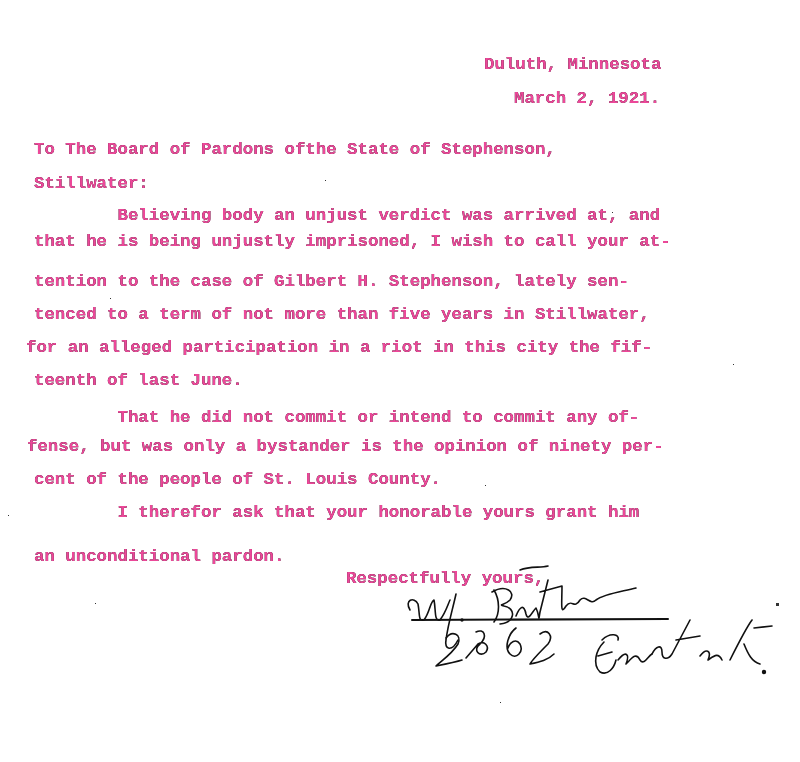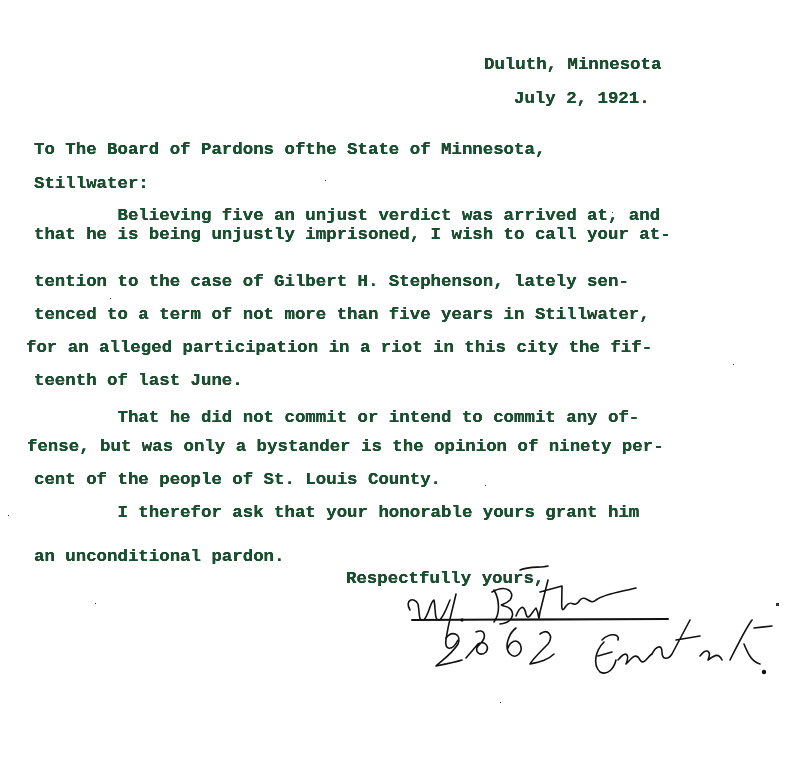--- a/index.html
+++ b/index.html
@@ -15,21 +15,21 @@
       font-family: "Liberation Mono", "DejaVu Sans Mono", monospace;
       color: #1a1a1a;
     }
     .line {
       position: absolute;
       white-space: pre;
       font-size: 17.4px;
       letter-spacing: 0px;
       line-height: 20px;
       font-weight: bold;
-      color: #14532d;
+      color: #ec4899;
       text-shadow: 0 0 0.4px #000;
     }
     .sig-svg {
       position: absolute;
       left: 0;
       top: 0;
       width: 800px;
       height: 762px;
       pointer-events: none;
     }
@@ -39,28 +39,28 @@
       height: 2px;
       background: #333;
     }
   </style>
 </head>
 <body>
 
 <div>
 
   <div class="line" style="left:484px; top:55px;">Duluth, Minnesota</div>
-  <div class="line" style="left:514px; top:89px;">July 2, 1921.</div>
+  <div class="line" style="left:514px; top:89px;">March 2, 1921.</div>
 
-  <div class="line" style="left:34px; top:140px;">To The Board of Pardons ofthe State of Minnesota,</div>
+  <div class="line" style="left:34px; top:140px;">To The Board of Pardons ofthe State of Stephenson,</div>
   <div class="line" style="left:34px; top:174px;">Stillwater:</div>
 
   <div>
-    <div class="line" style="left:34px; top:206px;">        Believing five an unjust verdict was arrived at, and</div>
-    <div class="line" style="left:34px; top:225px;">that he is being unjustly imprisoned, I wish to call your at-</div>
+    <div class="line" style="left:34px; top:206px;">        Believing body an unjust verdict was arrived at, and</div>
+    <div class="line" style="left:34px; top:232px;">that he is being unjustly imprisoned, I wish to call your at-</div>
     <div class="line" style="left:34px; top:272px;">tention to the case of Gilbert H. Stephenson, lately sen-</div>
     <div class="line" style="left:34px; top:305px;">tenced to a term of not more than five years in Stillwater,</div>
     <div class="line" style="left:26px; top:338px;">for an alleged participation in a riot in this city the fif-</div>
     <div class="line" style="left:34px; top:371px;">teenth of last June.</div>
   </div>
 
   <div>
     <div class="line" style="left:34px; top:408px;">        That he did not commit or intend to commit any of-</div>
     <div class="line" style="left:27px; top:437px;">fense, but was only a bystander is the opinion of ninety per-</div>
     <div class="line" style="left:34px; top:470px;">cent of the people of St. Louis County.</div>

